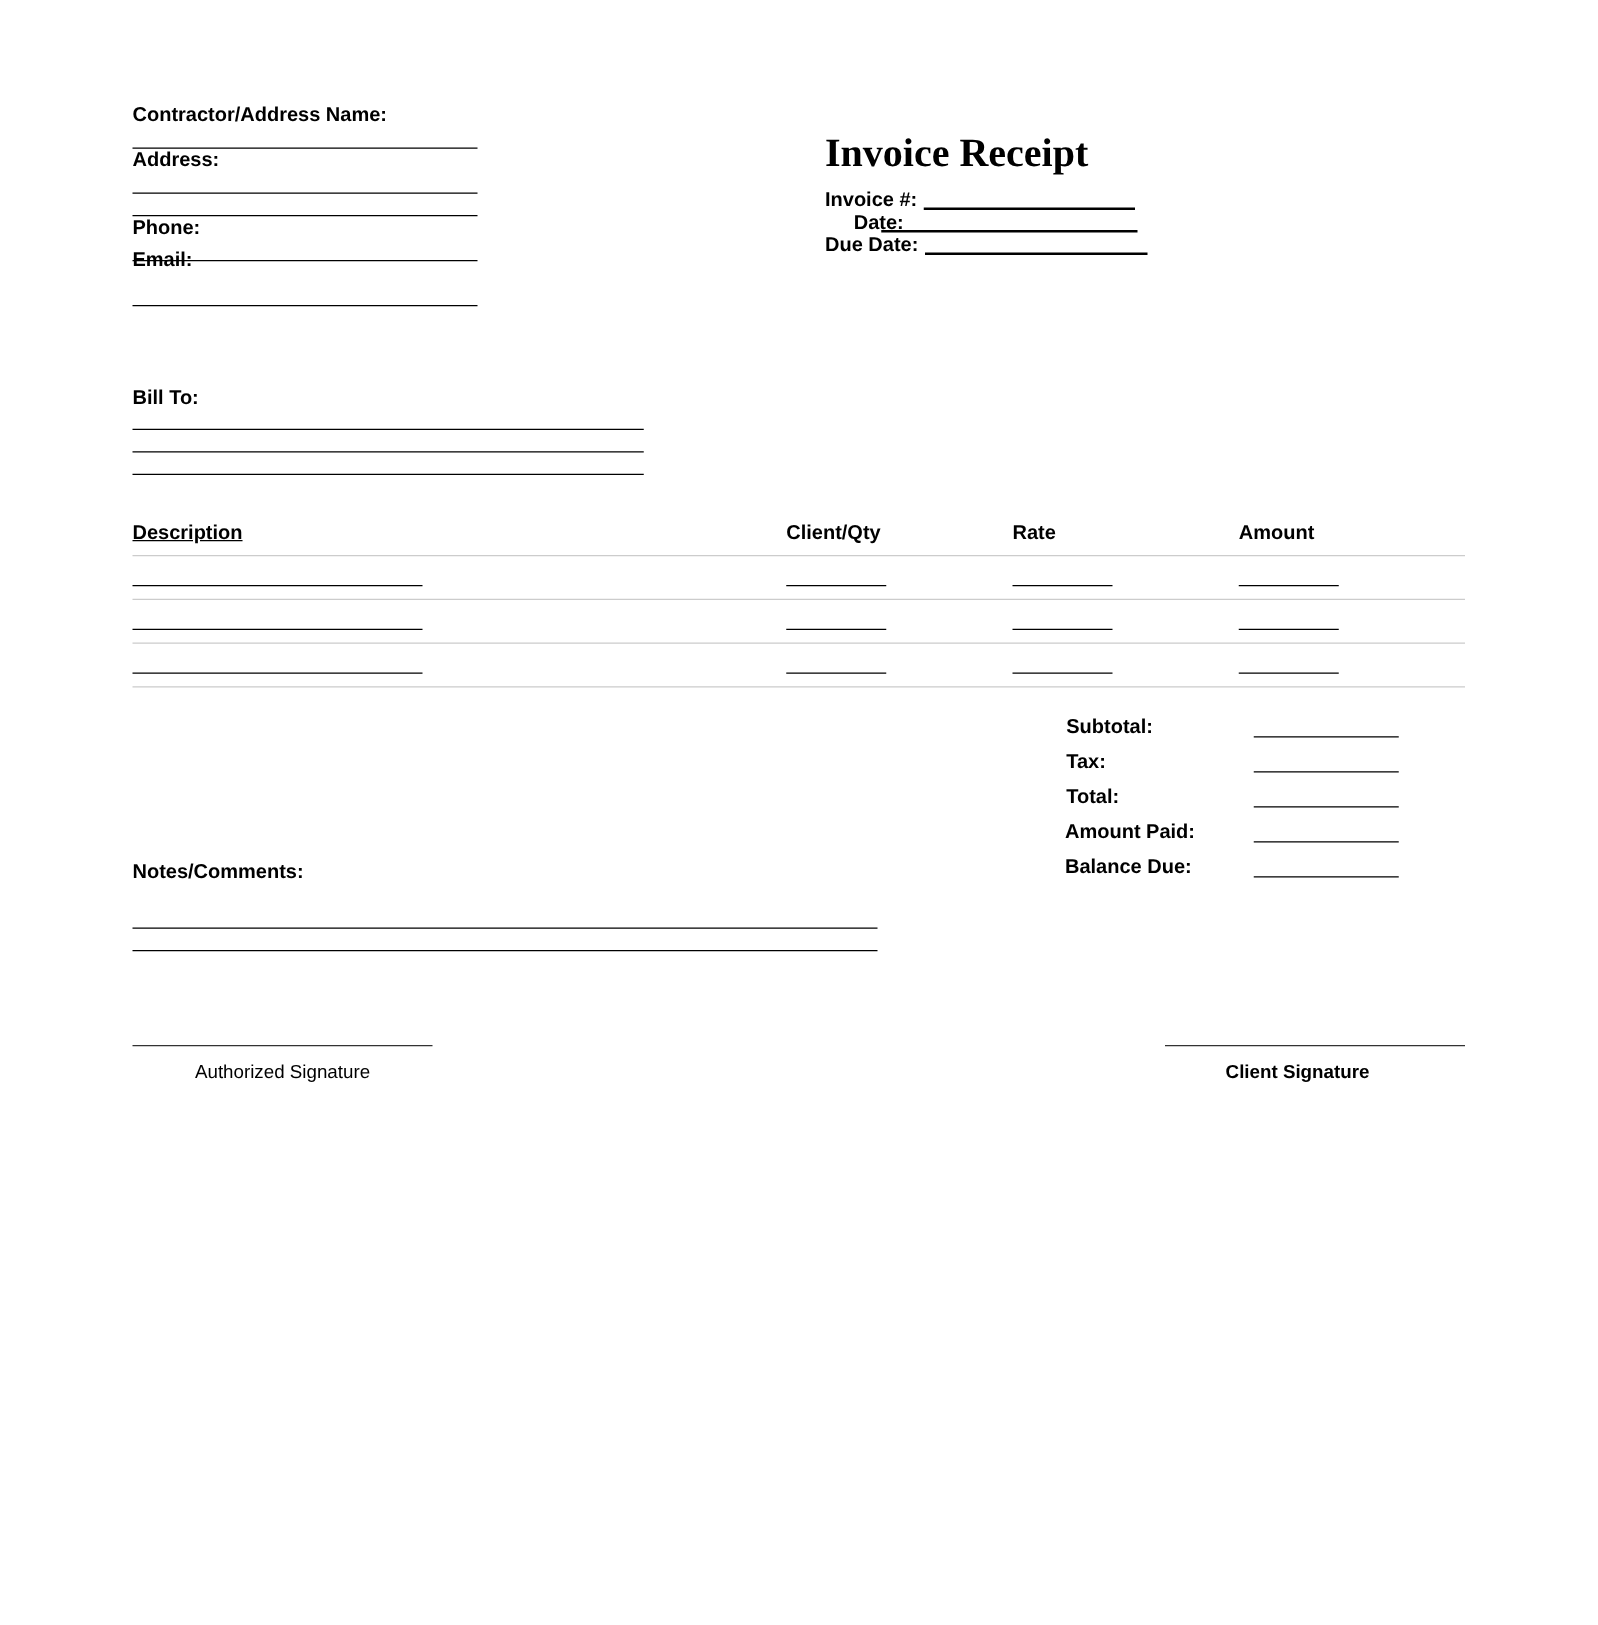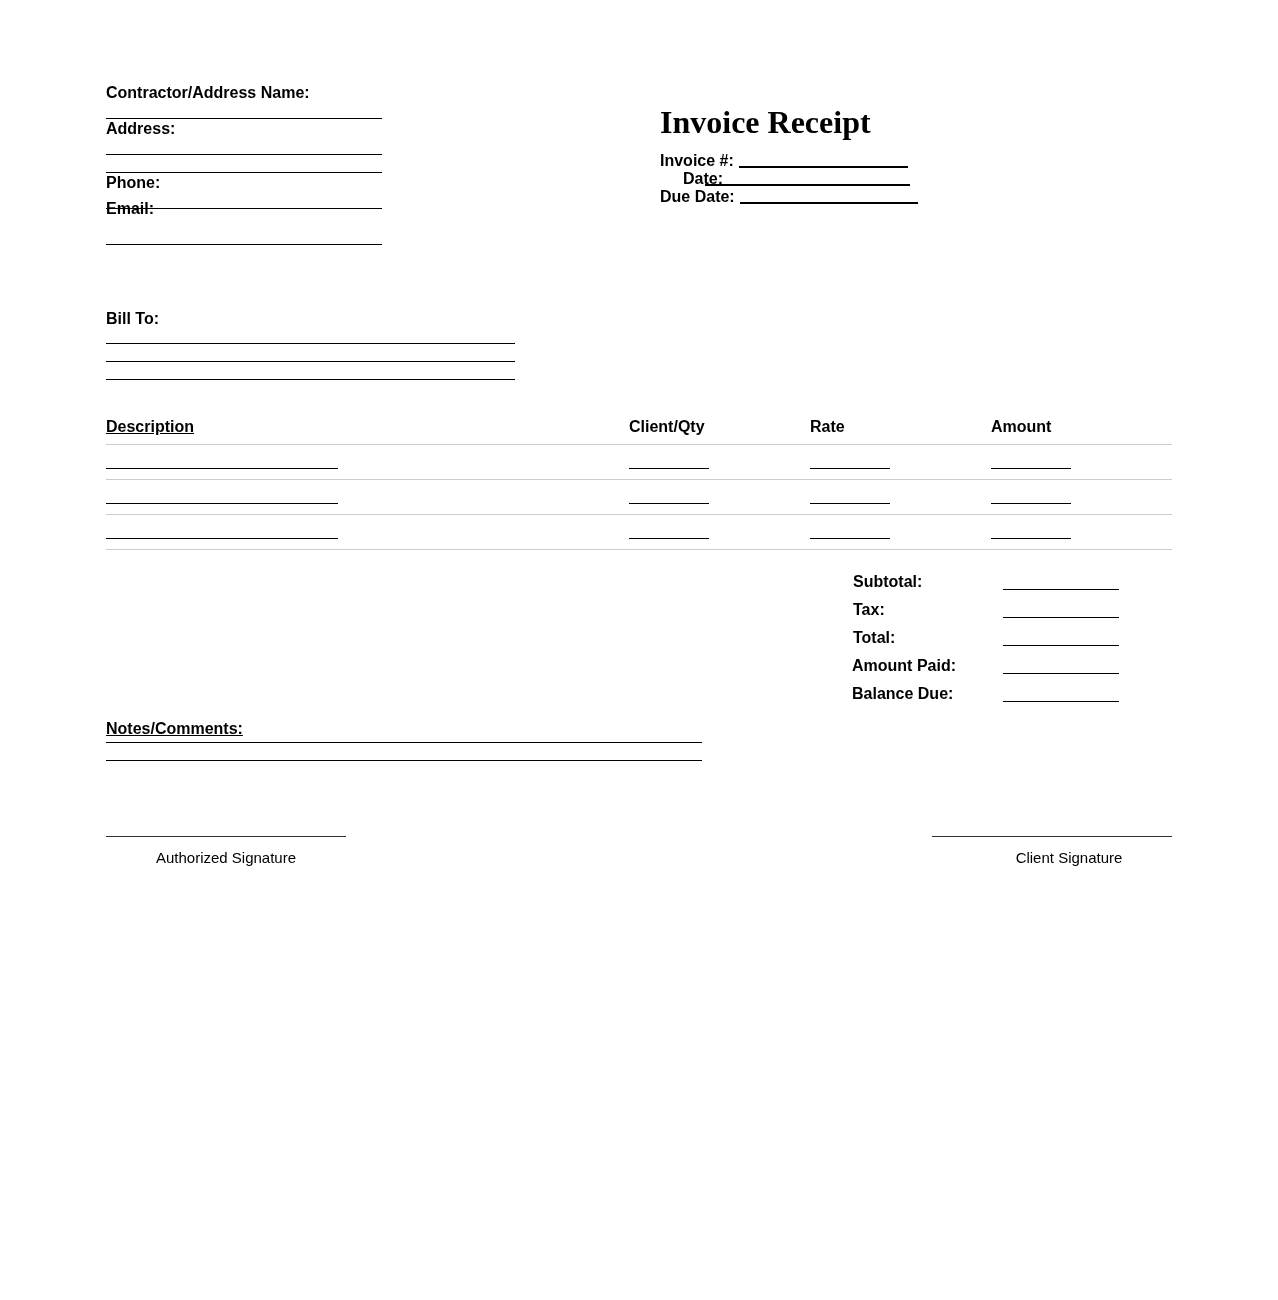--- a/index.html
+++ b/index.html
@@ -146,24 +146,24 @@
   <div class="hline" style="left:1003px; top:645px; width:116px;"></div>
 
   <div class="lbl" style="left:852px; top:657px;">Amount Paid:</div>
   <div class="hline" style="left:1003px; top:673px; width:116px;"></div>
 
   <div class="lbl" style="left:852px; top:685px;">Balance Due:</div>
   <div class="hline" style="left:1003px; top:701px; width:116px;"></div>
 </div>
 
 <div>
-  <div class="lbl" style="left:106px; top:720px;text-decoration:underline;">Notes/Comments:</div>
+  <div class="lbl" style="left:106px; top:689px;">Notes/Comments:</div>
   <div class="hline" style="left:106px; top:742px; width:596px;"></div>
   <div class="hline" style="left:106px; top:760px; width:596px;"></div>
 </div>
 
 <div>
   <div class="sigline" style="left:106px; top:836px; width:240px;"></div>
   <div class="sig-caption" style="left:106px; top:849px; width:240px;">Authorized Signature</div>
 
   <div class="sigline" style="left:932px; top:836px; width:240px;"></div>
-  <div class="sig-caption" style="left:949px; top:849px; width:240px;">Client Signature</div>
+  <div class="sig-caption" style="left:918px; top:849px; width:240px;font-weight:bold;">Client Signature</div>
 </div>
 
 </body></html>

